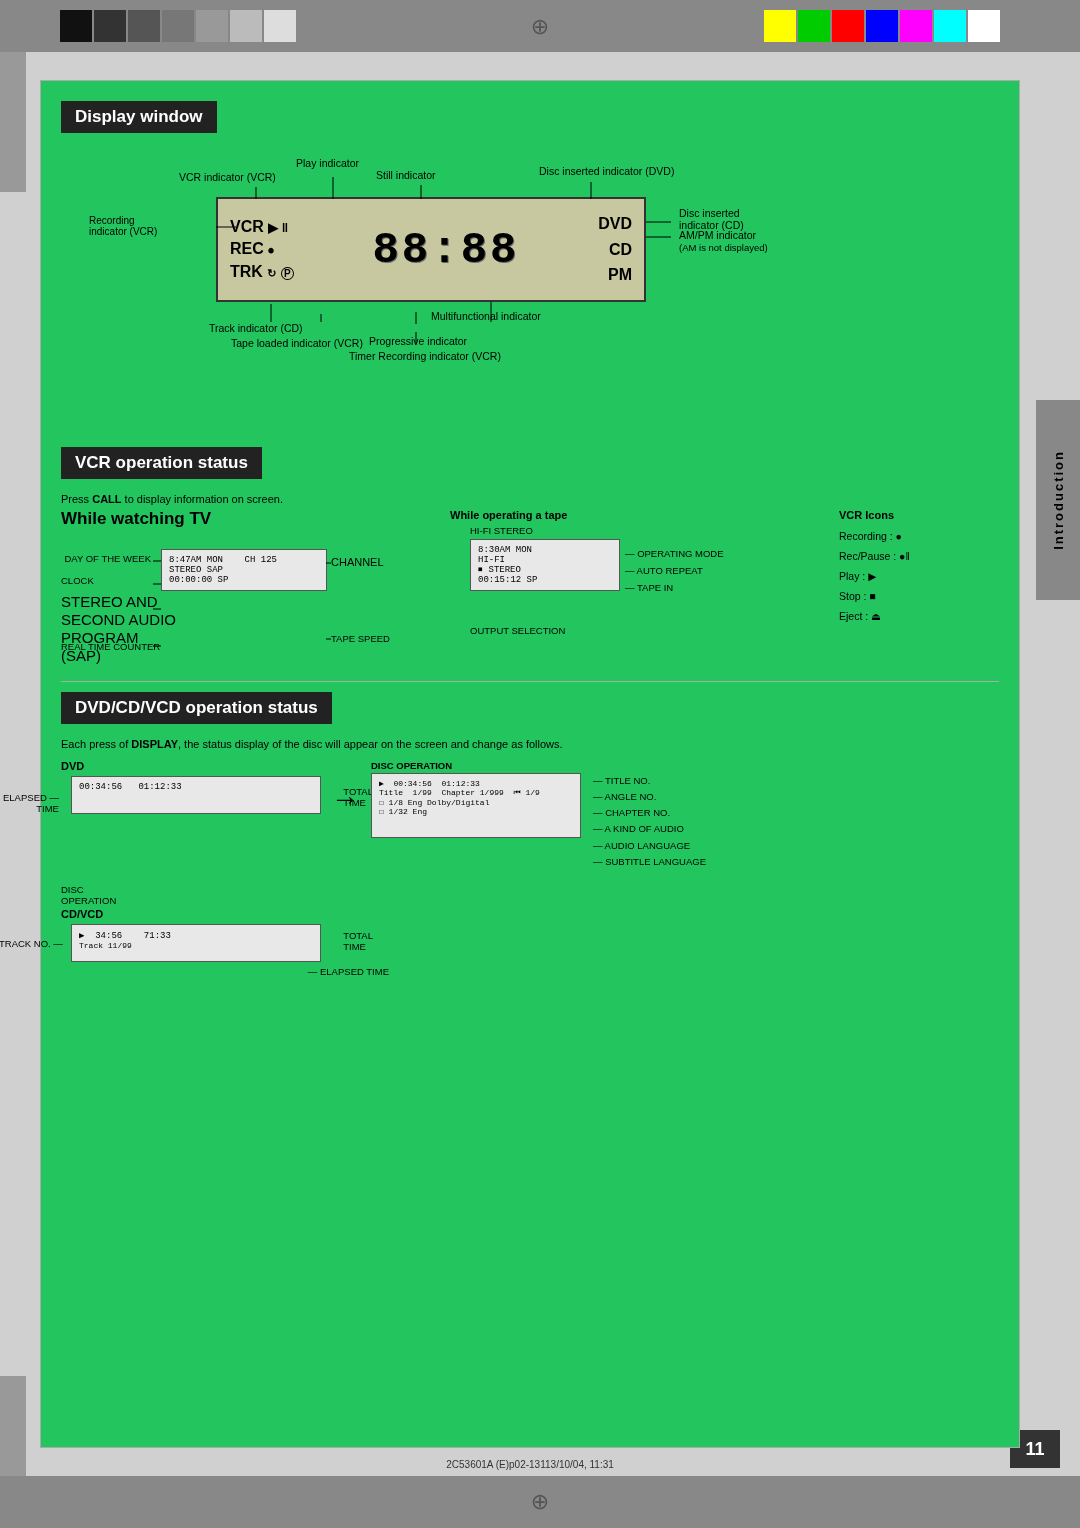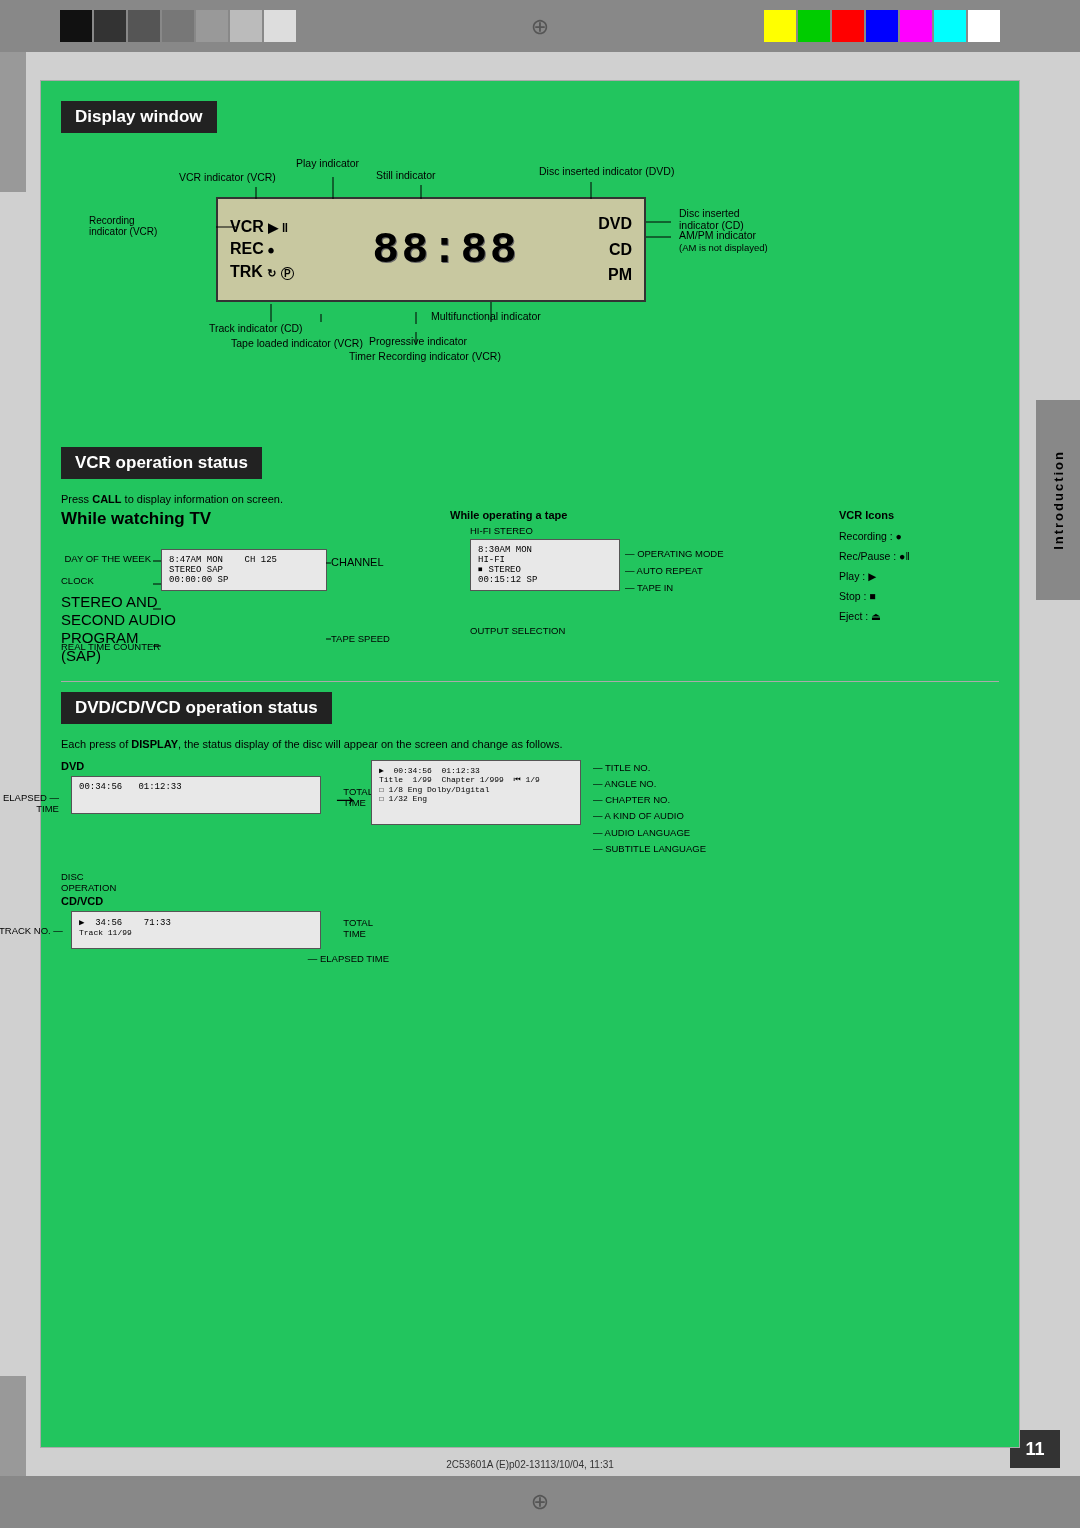--- a/index.html
+++ b/index.html
@@ -420,20 +420,21 @@
             <div>00:34:56 &nbsp; 01:12:33</div>
           </div>
 
           <div style="position:absolute; right:-52px; top:10px; font-size:9.5px;">TOTAL<br>TIME</div>
         </div>
       </div>
 
       <div style="font-size:28px; margin-top:20px; flex:0 0 30px;">→</div>
 
       <div style="flex:1; position:relative;">
+        <div style="font-size:9.5px; font-weight:bold; margin-bottom:2px;">DISC OPERATION</div>
         <div style="display:flex; gap:12px; align-items:flex-start;">
 
           <div style="border:1.5px solid #555; background:#e8e8e8; padding:5px 7px; font-size:8px; font-family:'Courier New',monospace; min-height:65px; flex:0 0 210px;">
             <div>▶ &nbsp;00:34:56 &nbsp;01:12:33</div>
             <div>Title &nbsp;1/99 &nbsp;Chapter 1/999 &nbsp;⏮ 1/9</div>
             <div>☐ 1/8 Eng Dolby/Digital</div>
             <div>☐ 1/32 Eng</div>
           </div>
 
           <div style="font-size:9.5px; line-height:1.7;">

